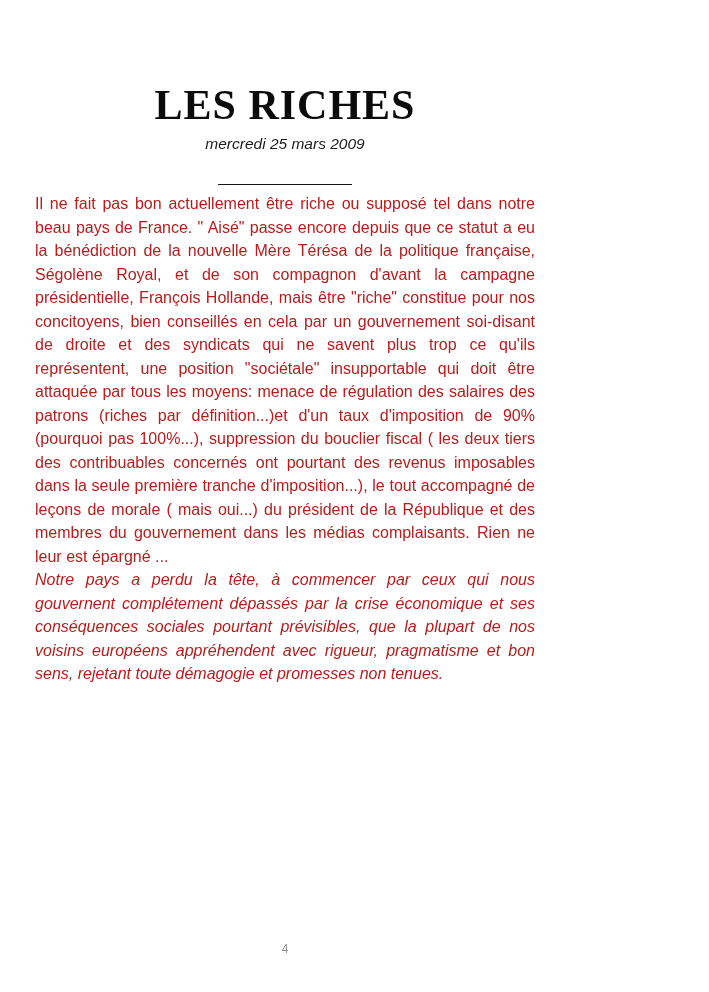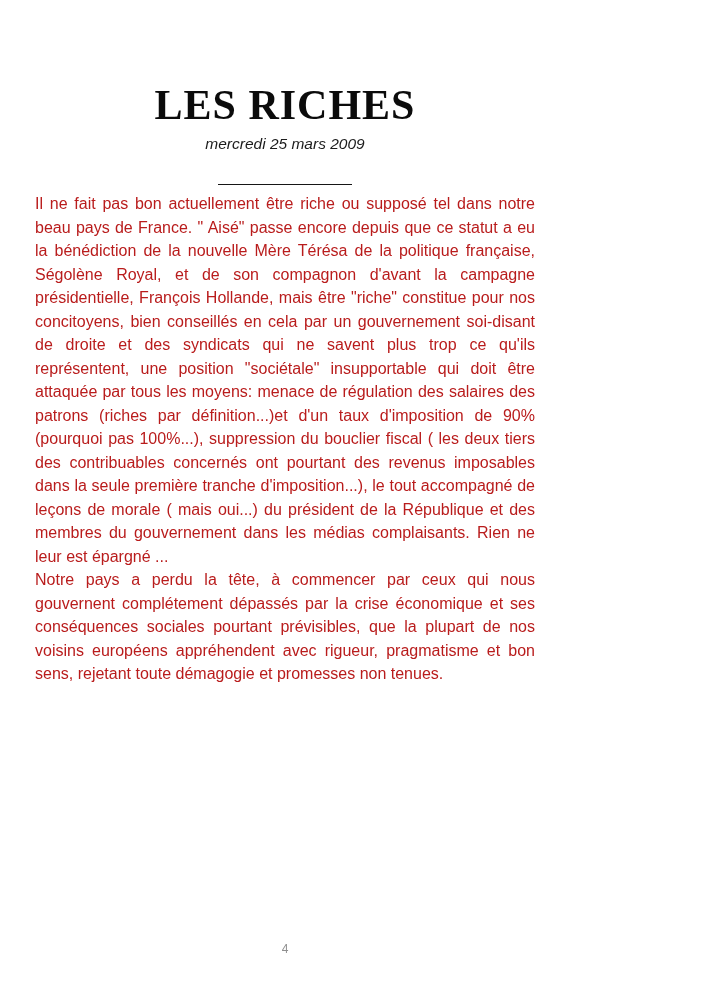--- a/index.html
+++ b/index.html
@@ -50,20 +50,21 @@
     line-height: 23.5px;
     color: #b91c1c;
     -webkit-hyphens: none;
     hyphens: none;
   }
   .content p {
     margin: 0;
     padding: 0;
   }
   .content p.italic {
+    font-style: italic;
   }
   .page-number {
     position: absolute;
     left: 0;
     right: 0;
     bottom: 36px;
     text-align: center;
     font-size: 12px;
     line-height: 14px;
     color: #8f8f8f;

